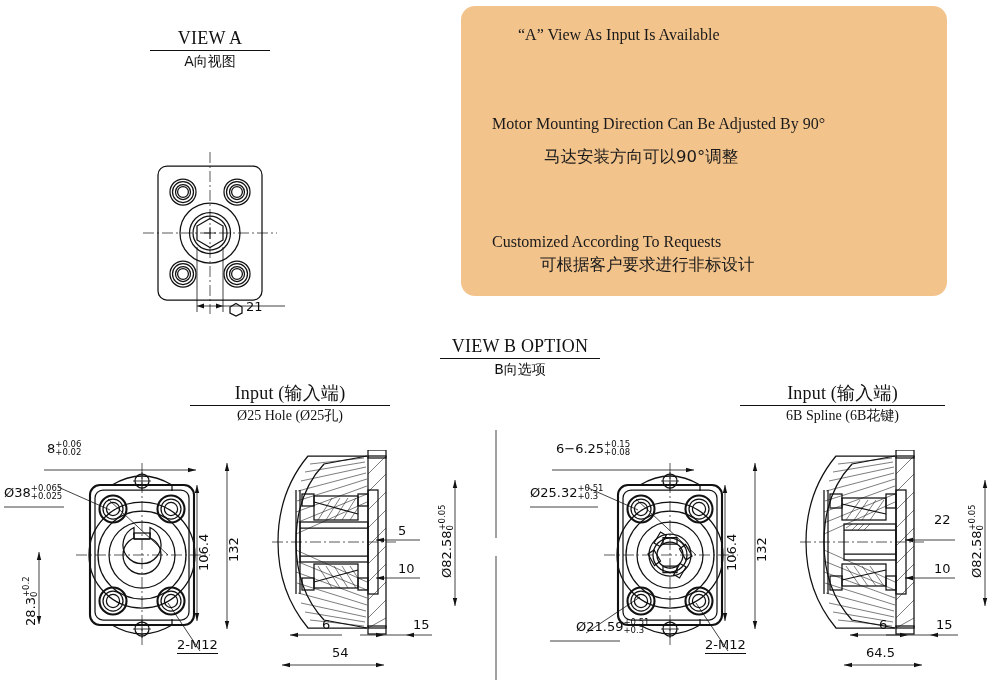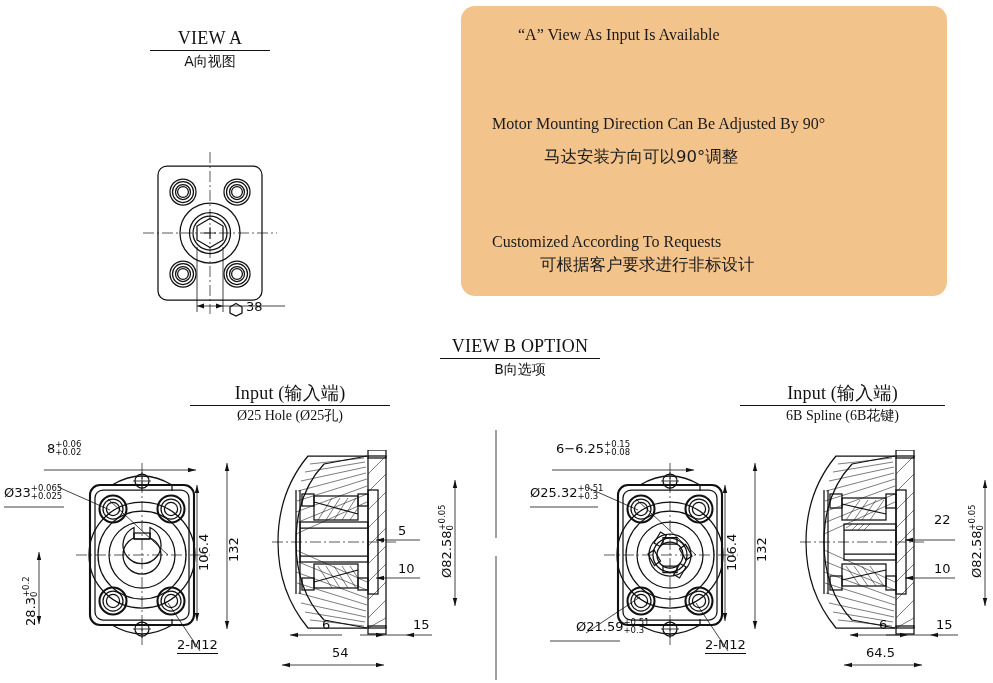--- a/index.html
+++ b/index.html
@@ -119,21 +119,21 @@
     <line class="thn" x1="72" y1="158" x2="98" y2="158"></line>
     <polygon fill="#111" points="72,158 79,155.6 79,160.4"></polygon>
     <polygon fill="#111" points="98,158 91,155.6 91,160.4"></polygon>
     <line class="thn" x1="98" y1="158" x2="160" y2="158"></line>
   </svg>
 
   <div class="abs" style="left:228px; top:299px;">
     <svg class="abs" style="left:0; top:3px;" width="16" height="15" viewBox="0 0 16 15">
       <polygon class="med" points="8,1.5 14,5 14,11 8,14 2,11 2,5"></polygon>
     </svg>
-    <span class="dim" style="left:18px; top:0px;">38</span>
+    <span class="dim" style="left:18px; top:0px;">21</span>
   </div>
 
   <div id="callout">
     <div class="line-en" style="left:57px; top:20px;">“A” View As Input Is Available</div>
 
     <div class="line-en" style="left:31px; top:109px;">Motor Mounting Direction Can Be Adjusted By 90°</div>
     <div class="line-cn" style="left:83px; top:140px;">马达安装方向可以90°调整</div>
 
     <div class="line-en" style="left:31px; top:201px;margin-top:26px;">Customized According To Requests</div>
     <div class="line-cn" style="left:79px; top:248px;">可根据客户要求进行非标设计</div>
@@ -295,21 +295,21 @@
 
   <div class="dim" style="left:47px; top:440px;">
     <span class="tolw"><span class="base">8</span></span><span class="tolstack"><i>+0.06</i><i>+0.02</i></span>
   </div>
   <svg class="abs" style="left:44px; top:466px;" width="170" height="12" viewBox="0 0 170 12">
     <line class="thn" x1="0" y1="4" x2="152" y2="4"></line>
     <polygon fill="#111" points="152,4 144,1.8 144,6.2"></polygon>
   </svg>
 
   <div class="dim" style="left:4px; top:484px;">
-    <span class="tolw"><span class="base"><span>Ø</span><span>33</span></span></span><span class="tolstack"><i>+0.065</i><i>+0.025</i></span>
+    <span class="tolw"><span class="base"><span>Ø</span><span>38</span></span></span><span class="tolstack"><i>+0.065</i><i>+0.025</i></span>
   </div>
   <svg class="abs" style="left:4px; top:504px;" width="70" height="8" viewBox="0 0 70 8">
     <line class="thn" x1="0" y1="3" x2="60" y2="3"></line>
   </svg>
 
   <div class="dim vert" style="left:22px; top:626px; transform: rotate(-90deg);">
     <span class="tolw"><span class="base">28.3</span></span><span class="tolstack"><i>+0.2</i><i>0</i></span>
   </div>
   <svg class="abs" style="left:32px; top:552px;" width="14" height="78" viewBox="0 0 14 78">
     <line class="thn" x1="7" y1="0" x2="7" y2="72"></line>

